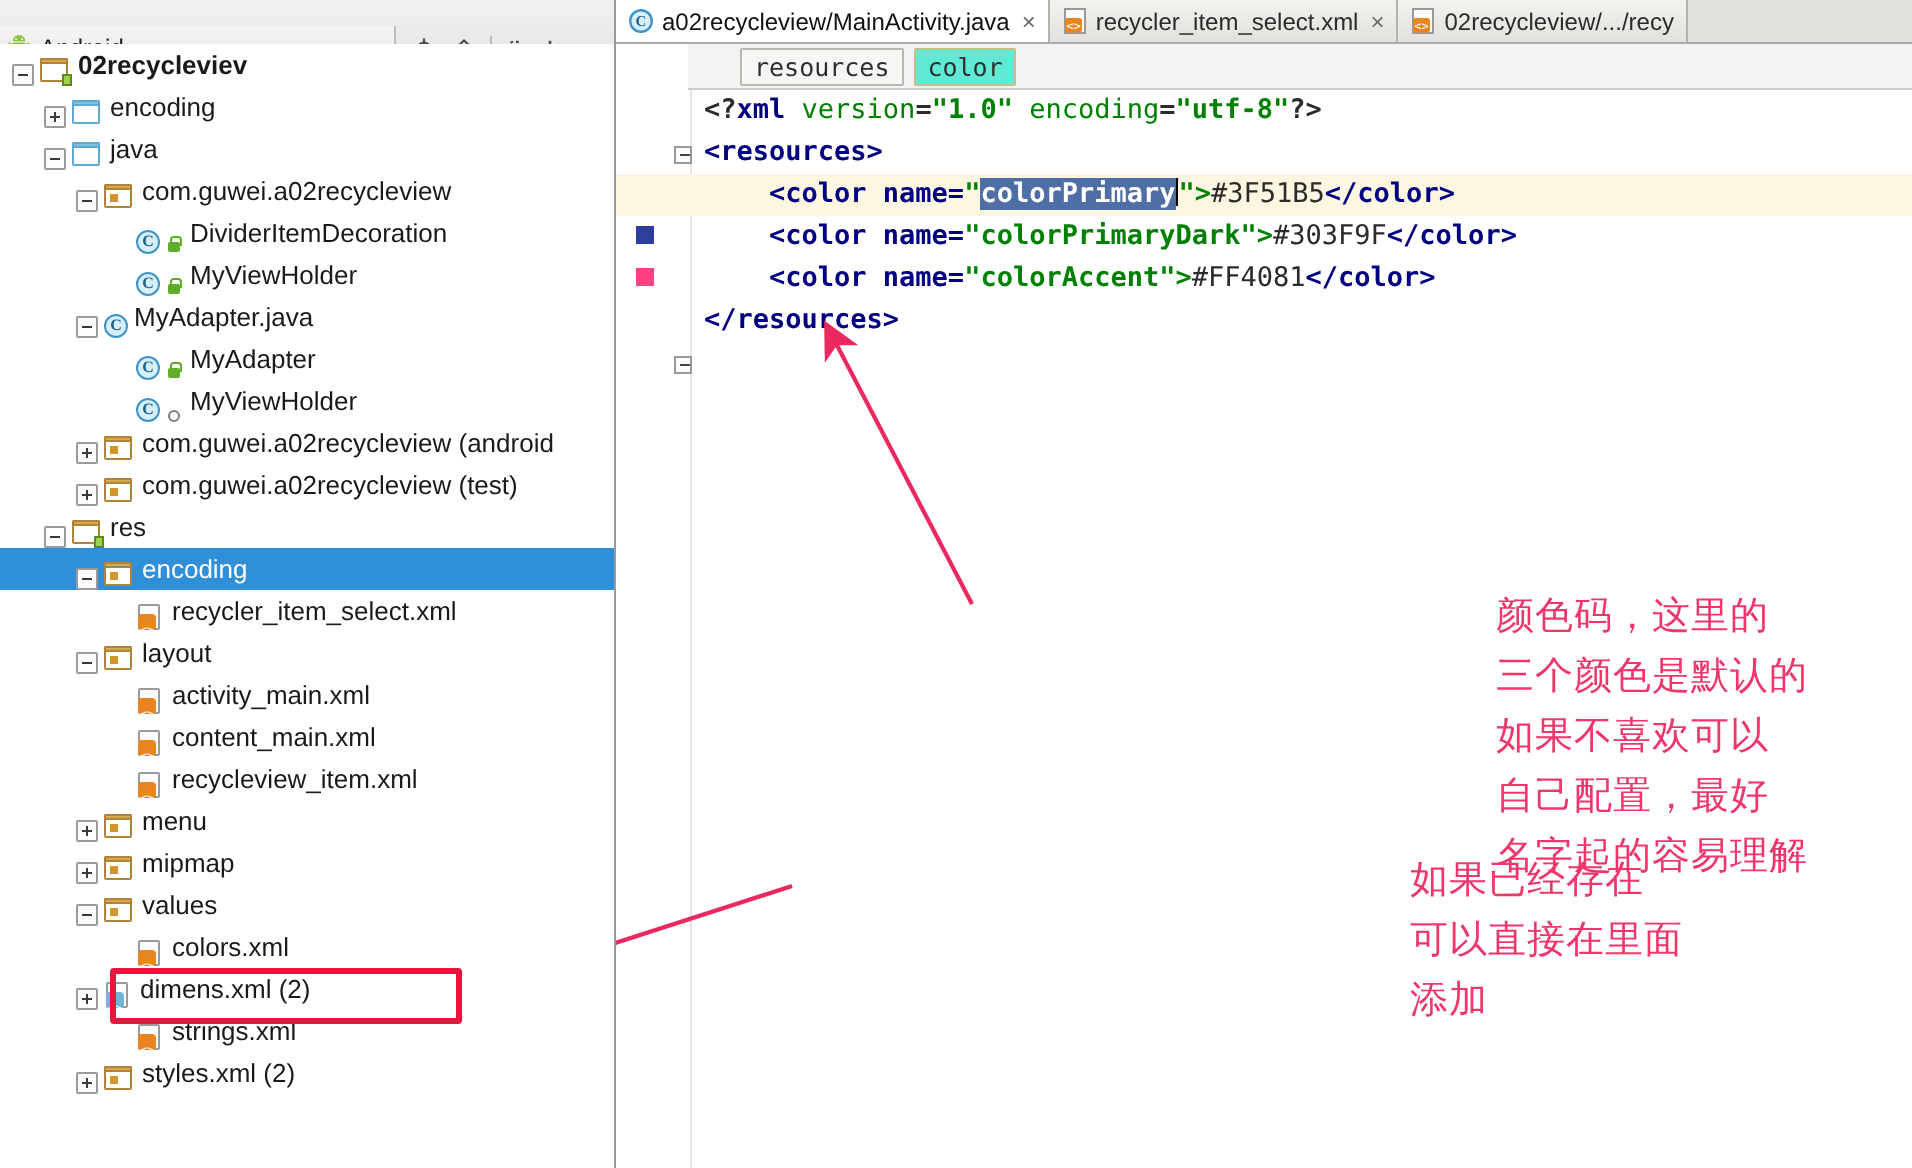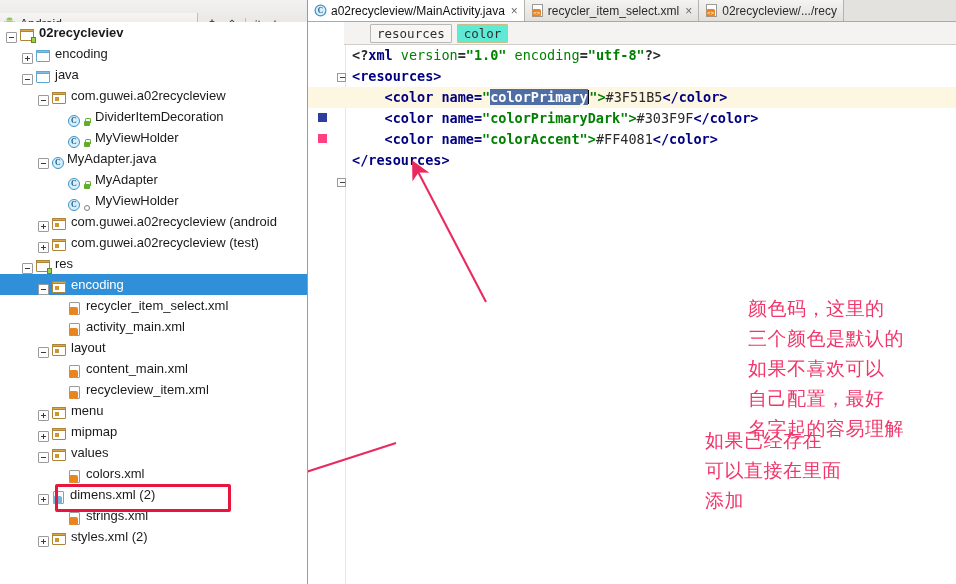--- a/index.html
+++ b/index.html
@@ -423,37 +423,37 @@
         <div class="row">
           <span style="display: inline-block; width: 54px; flex: 0 0 auto;"></span>
           <span class="toggle none"></span>
           <span class="ico ic-xml">
             <span class="sheet"></span>
             <span class="badge"></span>
           </span>
           <span class="rlabel">recycler_item_select.xml</span>
         </div>
         <div class="row">
+          <span style="display: inline-block; width: 38px; flex: 0 0 auto;"></span>
+          <span class="toggle"></span>
+          <span class="ico ic-folder nomod">
+            <span class="tab"></span>
+            <span class="body"></span>
+            <span class="dot"></span>
+          </span>
+          <span class="rlabel">layout</span>
+        </div>
+        <div class="row">
           <span style="display: inline-block; width: 54px; flex: 0 0 auto;"></span>
           <span class="toggle none"></span>
           <span class="ico ic-xml">
             <span class="sheet"></span>
             <span class="badge"></span>
           </span>
           <span class="rlabel">activity_main.xml</span>
-        </div>
-        <div class="row">
-          <span style="display: inline-block; width: 38px; flex: 0 0 auto;"></span>
-          <span class="toggle"></span>
-          <span class="ico ic-folder nomod">
-            <span class="tab"></span>
-            <span class="body"></span>
-            <span class="dot"></span>
-          </span>
-          <span class="rlabel">layout</span>
         </div>
         <div class="row">
           <span style="display: inline-block; width: 54px; flex: 0 0 auto;"></span>
           <span class="toggle none"></span>
           <span class="ico ic-xml">
             <span class="sheet"></span>
             <span class="badge"></span>
           </span>
           <span class="rlabel">content_main.xml</span>
         </div>

